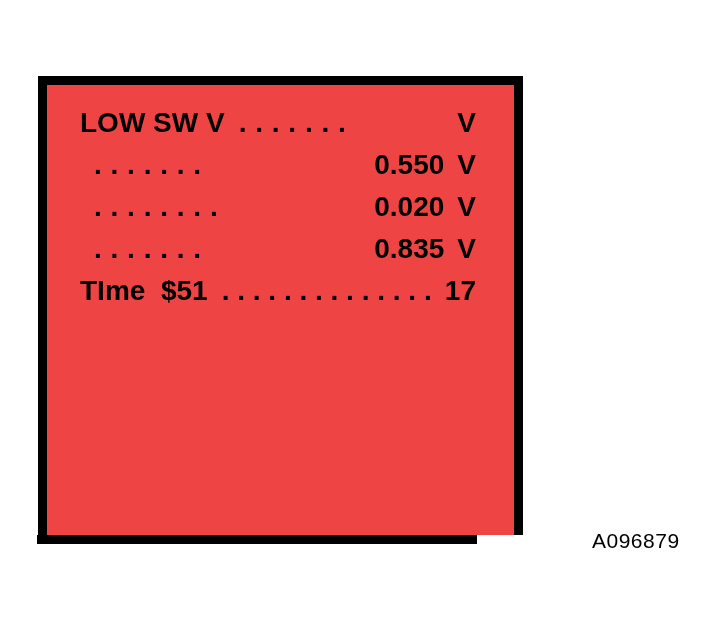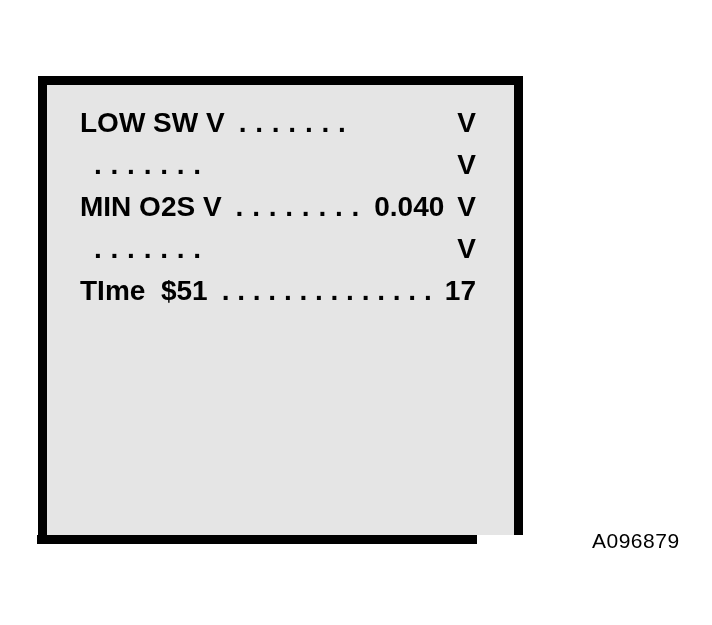--- a/index.html
+++ b/index.html
@@ -20,21 +20,21 @@
   
   .screen-box {
     position: absolute;
     left: 38px;
     top: 76px;
     width: 485px;
     height: 459px;
     box-sizing: border-box;
     border: 9px solid #000000;
     border-bottom: none;
-    background: #e5e5e5;
+    background: #ef4444;
   }
   .bottom-shadow-bar {
     position: absolute;
     left: 37px;
     top: 535px;
     width: 440px;
     height: 9px;
     background: #000000;
   }
   .rows {
@@ -98,32 +98,33 @@
     <div class="rows">
 
       <div class="row">
         <span class="label">LOW SW V</span>
         <span class="dots">. . . . . . .</span>
         <span class="unit">V</span>
       </div>
 
       <div class="row">
         <span class="dots">. . . . . . .</span>
+        <span class="value">0.550</span>
         <span class="unit">V</span>
       </div>
 
       <div class="row">
-        <span class="label">MIN O2S V</span>
         <span class="dots">. . . . . . . .</span>
-        <span class="value">0.040</span>
+        <span class="value">0.020</span>
         <span class="unit">V</span>
       </div>
 
       <div class="row">
         <span class="dots">. . . . . . .</span>
+        <span class="value">0.835</span>
         <span class="unit">V</span>
       </div>
 
       <div class="row">
         <span class="label">TIme  $51</span>
         <span class="dots">. . . . . . . . . . . . . .</span>
         <span class="value">17</span>
         <span class="unit"></span>
       </div>
 

